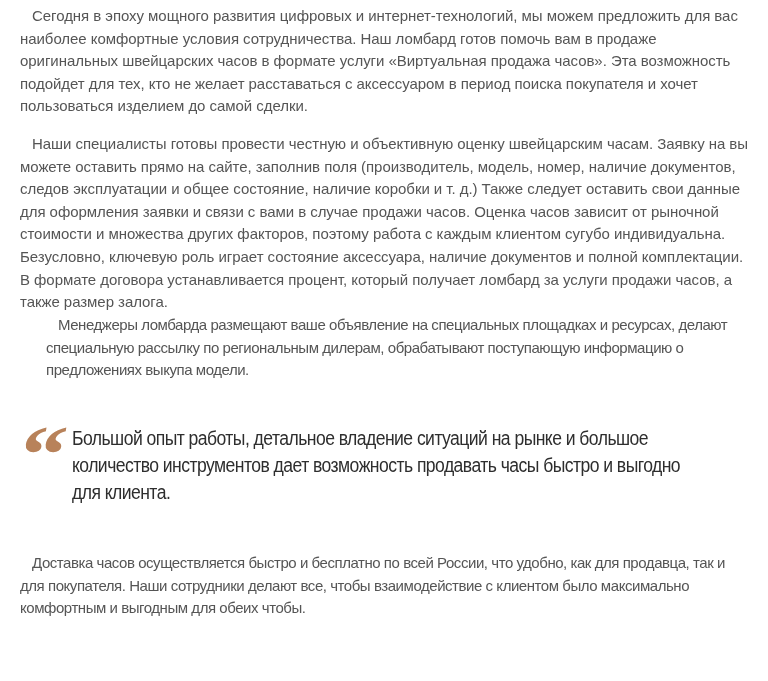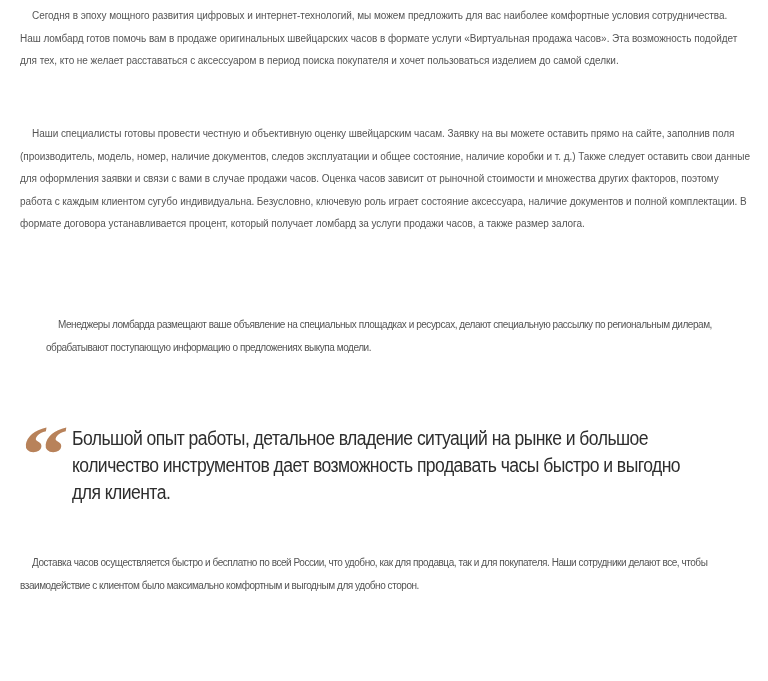--- a/index.html
+++ b/index.html
@@ -15,28 +15,28 @@
     }
     .article {
       position: absolute;
       left: 20px;
       top: 0;
       width: 730px;
       font-family: "Liberation Sans", sans-serif;
       color: #555555;
     }
     .para {
-      font-size: 10px;
+      font-size: 15px;
       line-height: 22.6px;
       margin: 0;
       text-indent: 12px;
       letter-spacing: -0.05px;
     }
     .p1 { position: absolute; top: 5px; left: 0; width: 730px; }
-    .p2 { position: absolute; top: 123px; left: 0; width: 730px; }
+    .p2 { position: absolute; top: 133px; left: 0; width: 730px; }
     .p3 { position: absolute; top: 314px; left: 0; width: 730px; letter-spacing: -0.45px; margin-left: 26px; }
     .p4 { position: absolute; top: 552px; left: 0; width: 730px; letter-spacing: -0.45px; }
     .quote {
       position: absolute;
       top: 420px;
       left: 0;
       width: 730px;
       height: 90px;
     }
     .quote-mark {
@@ -71,14 +71,14 @@
 <div class="article">
   <p class="para p1">Сегодня в эпоху мощного развития цифровых и интернет-технологий, мы можем предложить для вас наиболее комфортные условия сотрудничества. Наш ломбард готов помочь вам в продаже оригинальных швейцарских часов в формате услуги «Виртуальная продажа часов». Эта возможность подойдет для тех, кто не желает расставаться с аксессуаром в период поиска покупателя и хочет пользоваться изделием до самой сделки.</p>
   <p class="para p2">Наши специалисты готовы провести честную и объективную оценку швейцарским часам. Заявку на вы можете оставить прямо на сайте, заполнив поля (производитель, модель, номер, наличие документов, следов эксплуатации и общее состояние, наличие коробки и т. д.) Также следует оставить свои данные для оформления заявки и связи с вами в случае продажи часов. Оценка часов зависит от рыночной стоимости и множества других факторов, поэтому работа с каждым клиентом сугубо индивидуальна. Безусловно, ключевую роль играет состояние аксессуара, наличие документов и полной комплектации. В формате договора устанавливается процент, который получает ломбард за услуги продажи часов, а также размер залога.</p>
   <p class="para p3">Менеджеры ломбарда размещают ваше объявление на специальных площадках и ресурсах, делают специальную рассылку по региональным дилерам, обрабатывают поступающую информацию о предложениях выкупа модели.</p>
 
   <div class="quote">
     <span class="quote-mark">“</span>
     <p class="quote-text">Большой опыт работы, детальное владение ситуаций на рынке и большое количество инструментов дает возможность продавать часы быстро и выгодно для клиента.</p>
   </div>
 
-  <p class="para p4">Доставка часов осуществляется быстро и бесплатно по всей России, что удобно, как для продавца, так и для покупателя. Наши сотрудники делают все, чтобы взаимодействие с клиентом было максимально комфортным и выгодным для удобно сторон.</p>
+  <p class="para p4">Доставка часов осуществляется быстро и бесплатно по всей России, что удобно, как для продавца, так и для покупателя. Наши сотрудники делают все, чтобы взаимодействие с клиентом было максимально комфортным и выгодным для обеих чтобы.</p>
 </div>
 
 </body></html>

